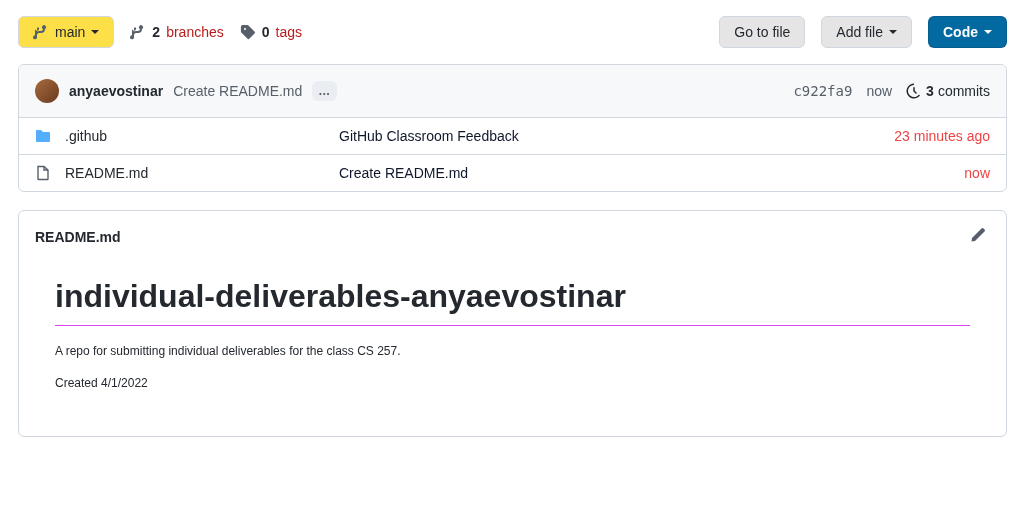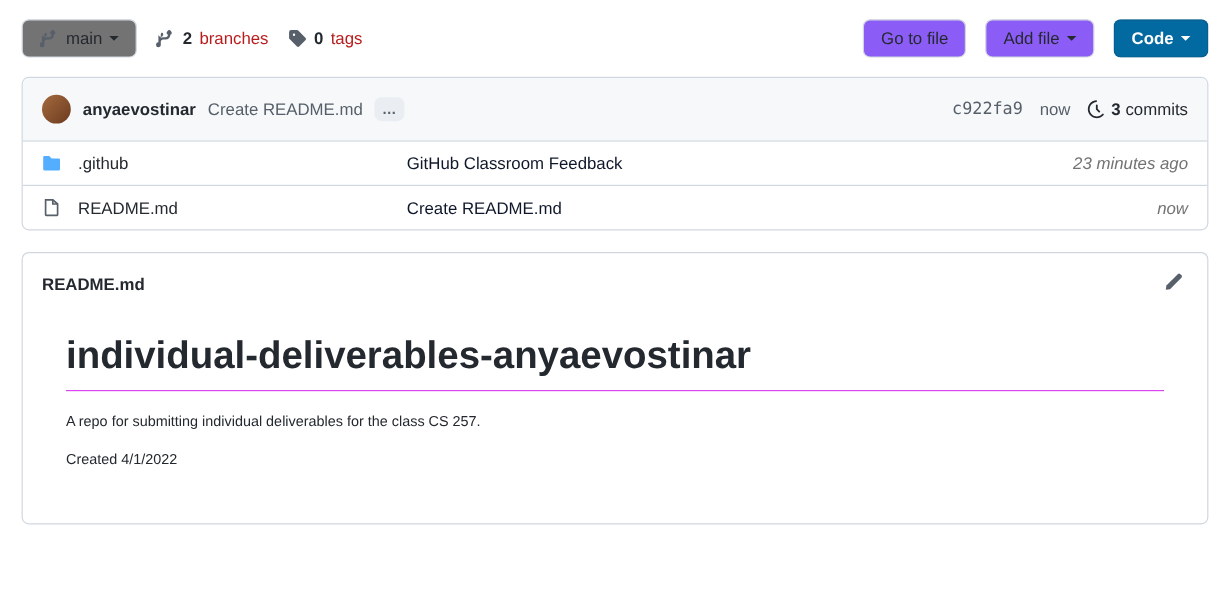--- a/index.html
+++ b/index.html
@@ -18,27 +18,27 @@
     }
     .btn {
       display: inline-flex;
       align-items: center;
       gap: 6px;
       padding: 5px 14px;
       font-size: 14px;
       font-weight: 500;
       border: 1px solid #d0d7de;
       border-radius: 6px;
-      background: #737373;
+      background: #fde047;
       color: #24292f;
       cursor: pointer;
       height: 32px;
     }
     .btn-plain {
-      background: #8b5cf6;
+      background: #e5e5e5;
     }
     .btn-primary {
       background: #0369a1;
       color: #fff;
       border-color: rgba(27,31,36,0.15);
       font-weight: 600;
     }
     .toolbar-info {
       display: inline-flex;
       align-items: center;
@@ -101,21 +101,21 @@
 
     .file-row {
       display: flex;
       align-items: center;
       padding: 10px 16px;
       border-top: 1px solid #d0d7de;
       gap: 14px;
     }
     .file-row .name { width: 260px; }
     .file-row .msg { flex: 1; color: #0f172a; }
-    .file-row .time { color: #737373; text-align: center; font-style: italic; }
+    .file-row .time { color: #ef4444; text-align: center; }
     .file-name-link { color: #24292f; }
     .folder-icon { color: #54aeff; }
     .doc-icon { color: #57606a; }
 
     .readme-box {
       border: 1px solid #d0d7de;
       border-radius: 6px;
       margin-top: 18px;
     }
     .readme-header {

